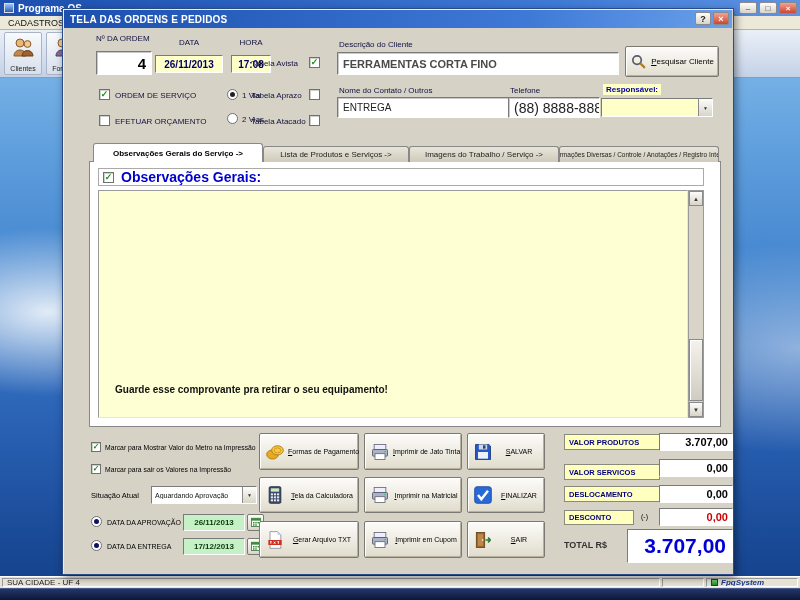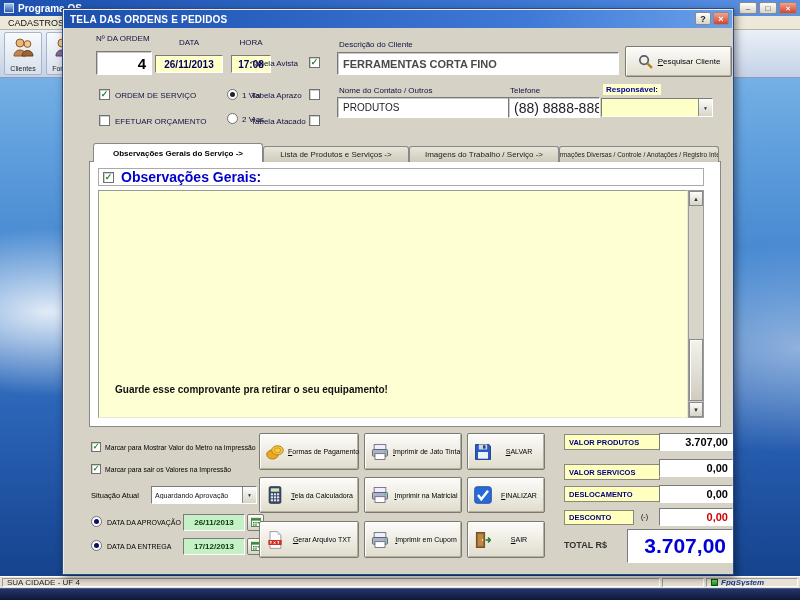--- a/index.html
+++ b/index.html
@@ -220,32 +220,32 @@
   <span class="lab" style="left:52px;top:108px">EFETUAR ORÇAMENTO</span>
 
   <span class="radio sel" style="left:164px;top:80px"></span>
   <span class="lab" style="left:179px;top:82px">1 Via</span>
   <span class="radio" style="left:164px;top:104px"></span>
   <span class="lab" style="left:179px;top:106px">2 Vias</span>
 
   <span class="lab" style="left:276px;top:31px">Descrição do Cliente</span>
   <div class="input desc" style="left:274px;top:43px;width:282px;height:23px">FERRAMENTAS CORTA FINO</div>
 
-  <div class="btn3d" style="left:562px;top:37px;width:107px;height:31px">
+  <div class="btn3d" style="left:562px;top:37px;width:94px;height:31px">
     <span class="ico16">
         <svg viewBox="0 0 24 24">
           <circle cx="10" cy="10" r="6" fill="#f4f0e0" stroke="#555a70" stroke-width="2.4"></circle>
           <line x1="14.6" y1="14.6" x2="21" y2="21" stroke="#b08020" stroke-width="3.2"></line>
         </svg>
       </span>
     <span class="plbl">Pesquisar Cliente</span>
   </div>
 
   <span class="lab" style="left:276px;top:77px">Nome do Contato / Outros</span>
-  <div class="input" style="left:274px;top:88px;width:172px;height:21px">PRODUTOS</div>
+  <div class="input" style="left:274px;top:88px;width:172px;height:21px">ENTREGA</div>
 
   <span class="lab" style="left:447px;top:77px">Telefone</span>
   <div class="input" style="left:445px;top:88px;width:92px;height:21px;font-size:14px">(88) 8888-8888</div>
 
   <span class="lab" style="left:540px;top:75px;background:#ffffc8;padding:1px 3px;font-weight:bold;color:#0000a0">Responsável:</span>
   <div class="combo yellow" style="left:538px;top:89px;width:112px;height:19px">
     <span class="combo-val"></span>
     <span class="combo-btn">▼</span>
   </div>
 

